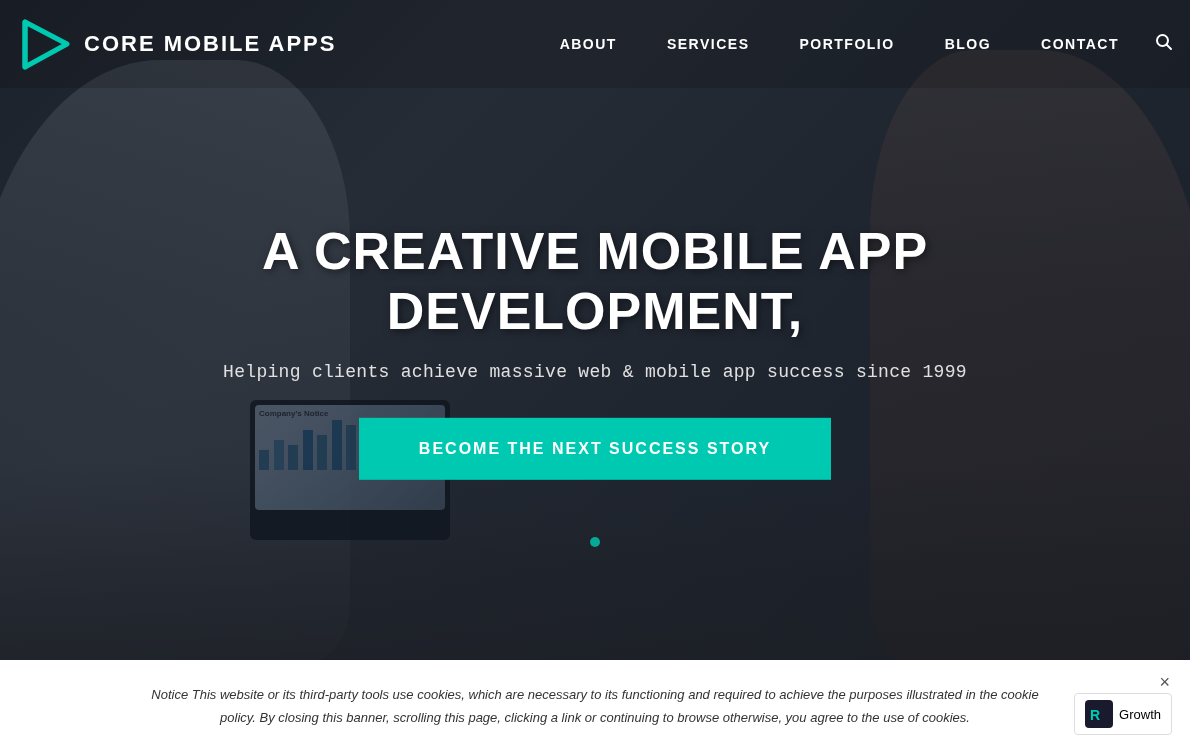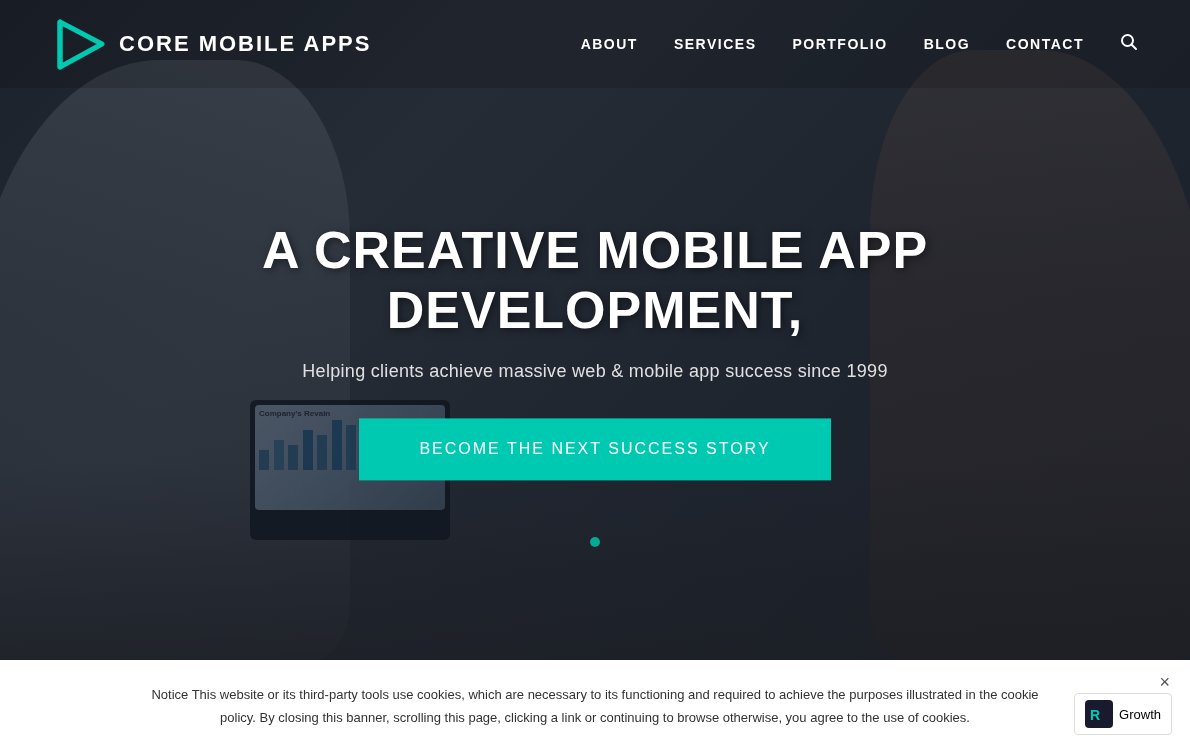--- a/index.html
+++ b/index.html
@@ -108,21 +108,21 @@
     }
 
     
     nav {
       position: absolute;
       top: 0; left: 0; right: 0;
       height: 88px;
       display: flex;
       align-items: center;
       justify-content: space-between;
-      padding: 0 52px;
+      padding: 0 17px;
       z-index: 10;
       background: rgba(0,0,0,0.15);
     }
 
     .logo-area {
       display: flex;
       align-items: center;
       gap: 12px;
       text-decoration: none;
     }
@@ -148,20 +148,21 @@
       list-style: none;
     }
 
     .nav-links a {
       color: #ffffff;
       text-decoration: none;
       font-size: 14px;
       font-weight: 600;
       letter-spacing: 1.5px;
       text-transform: uppercase;
+      margin-left: 14px;
     }
 
     .search-icon-nav {
       color: #ffffff;
       font-size: 16px;
       cursor: pointer;
     }
 
     
     .hero-content {
@@ -184,28 +185,29 @@
       margin-bottom: 20px;
       text-shadow: 2px 2px 8px rgba(0,0,0,0.5);
     }
 
     .hero-subtitle {
       color: #e0e0e0;
       font-size: 18px;
       font-weight: 400;
       margin-bottom: 36px;
       letter-spacing: 0.3px;
+      font-family: Liberation Mono, monospace;
     }
 
     .cta-button {
       display: inline-block;
       background: #00c9b1;
       color: #ffffff;
       font-size: 16px;
-      font-weight: 400;
+      font-weight: 700;
       letter-spacing: 2px;
       text-transform: uppercase;
       padding: 22px 60px;
       text-decoration: none;
       cursor: pointer;
       border: none;
       transition: background 0.3s;
     }
 
     
@@ -221,20 +223,21 @@
       display: flex;
       align-items: center;
       justify-content: center;
     }
 
     .cookie-text {
       font-size: 13px;
       color: #333;
       line-height: 1.7;
       max-width: 900px;
+      font-style: italic;
     }
 
     .cookie-close {
       position: absolute;
       right: 20px;
       top: 12px;
       font-size: 18px;
       color: #555;
       cursor: pointer;
       font-weight: 300;
@@ -286,21 +289,21 @@
 
 <div class="hero">
 
   <div class="hero-bg"></div>
   <div class="person-left"></div>
   <div class="person-right"></div>
   <div class="desk-area"></div>
 
   <div class="laptop">
     <div class="laptop-screen">
-      <div class="laptop-screen-title">Company's Revain</div>
+      <div class="laptop-screen-title">Company's Notice</div>
       <div>
         <span class="laptop-chart-bar" style="height:20px;"></span>
         <span class="laptop-chart-bar" style="height:30px; background:#5599bb;"></span>
         <span class="laptop-chart-bar" style="height:25px;"></span>
         <span class="laptop-chart-bar" style="height:40px; background:#3377aa;"></span>
         <span class="laptop-chart-bar" style="height:35px;"></span>
         <span class="laptop-chart-bar" style="height:50px; background:#3377aa;"></span>
         <span class="laptop-chart-bar" style="height:45px;"></span>
       </div>
     </div>

